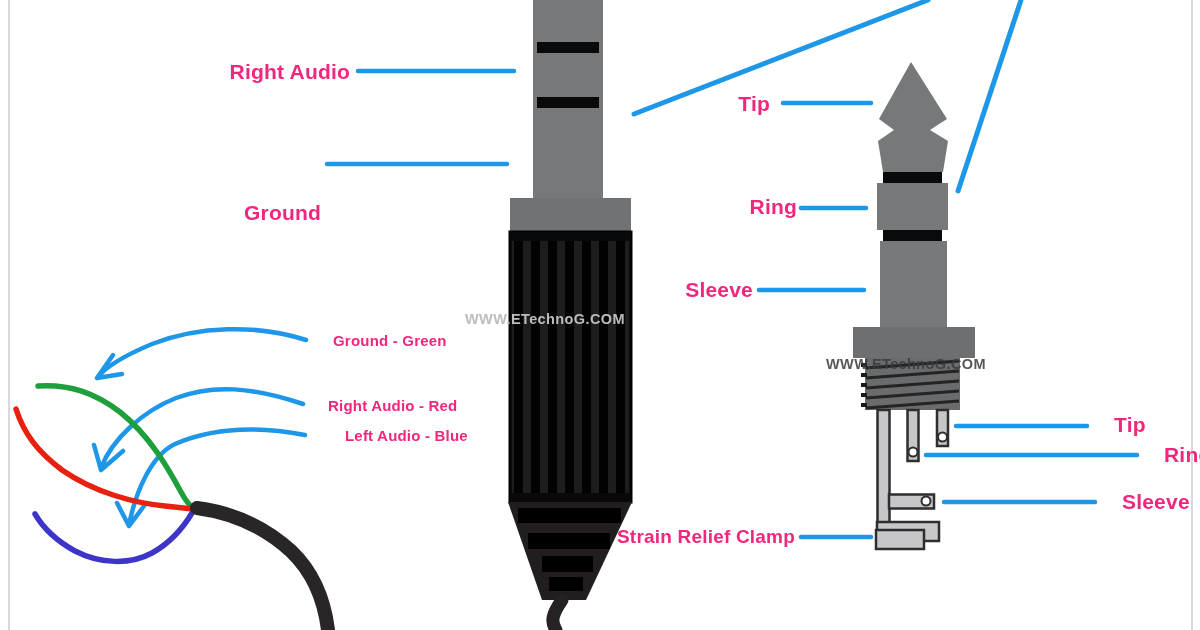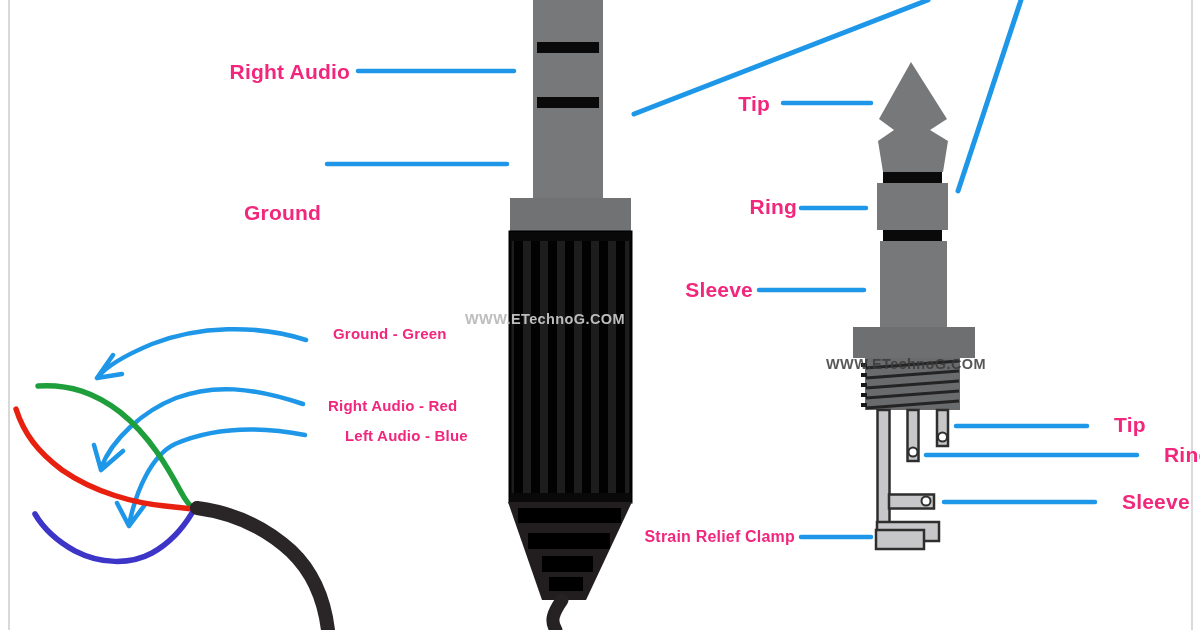--- a/index.html
+++ b/index.html
@@ -6,21 +6,21 @@
   #stage{
     position:relative;width:1200px;height:630px;background:#ffffff;
     overflow:hidden;font-family:"Liberation Sans",sans-serif;
   }
   #stage svg{position:absolute;left:0;top:0;}
   .frame-line{position:absolute;top:0;bottom:0;width:2px;background:#d9d9d9;}
   .lbl{
     position:absolute;color:#f1267c;font-weight:bold;white-space:nowrap;
     font-size:21px;line-height:26px;letter-spacing:.2px;padding-left:20px;
   }
-  .lbl.small{font-size:16px;line-height:18px;}
+  .lbl.small{font-size:19px;line-height:18px;}
   .lbl.wire{font-size:15px;line-height:18px;}
 </style>
 </head>
 <body>
 
 <div id="stage">
 
   <svg width="1200" height="630" viewBox="0 0 1200 630">
     <defs>
       <pattern id="barrelStripes" x="510" y="232" width="17" height="270" patternUnits="userSpaceOnUse">
@@ -121,17 +121,17 @@
 
   <div class="lbl" style="right:430px;top:91px;">Tip</div>
   <div class="lbl" style="right:403px;top:194px;">Ring</div>
   <div class="lbl" style="right:447px;top:277px;">Sleeve</div>
 
   <div class="lbl" style="left:1094px;top:412px;">Tip</div>
   <div class="lbl" style="left:1144px;top:442px;">Ring</div>
   <div class="lbl" style="left:1102px;top:489px;">Sleeve</div>
   <div class="lbl small" style="right:405px;top:528px;">Strain Relief Clamp</div>
 
-  <div class="lbl wire" style="left:313px;top:325px;">Ground - Green</div>
+  <div class="lbl wire" style="left:313px;top:332px;">Ground - Green</div>
   <div class="lbl wire" style="left:308px;top:397px;text-align:right;">Right Audio - Red</div>
   <div class="lbl wire" style="left:325px;top:427px;">Left Audio - Blue</div>
 
 </div>
 
 </body></html>

